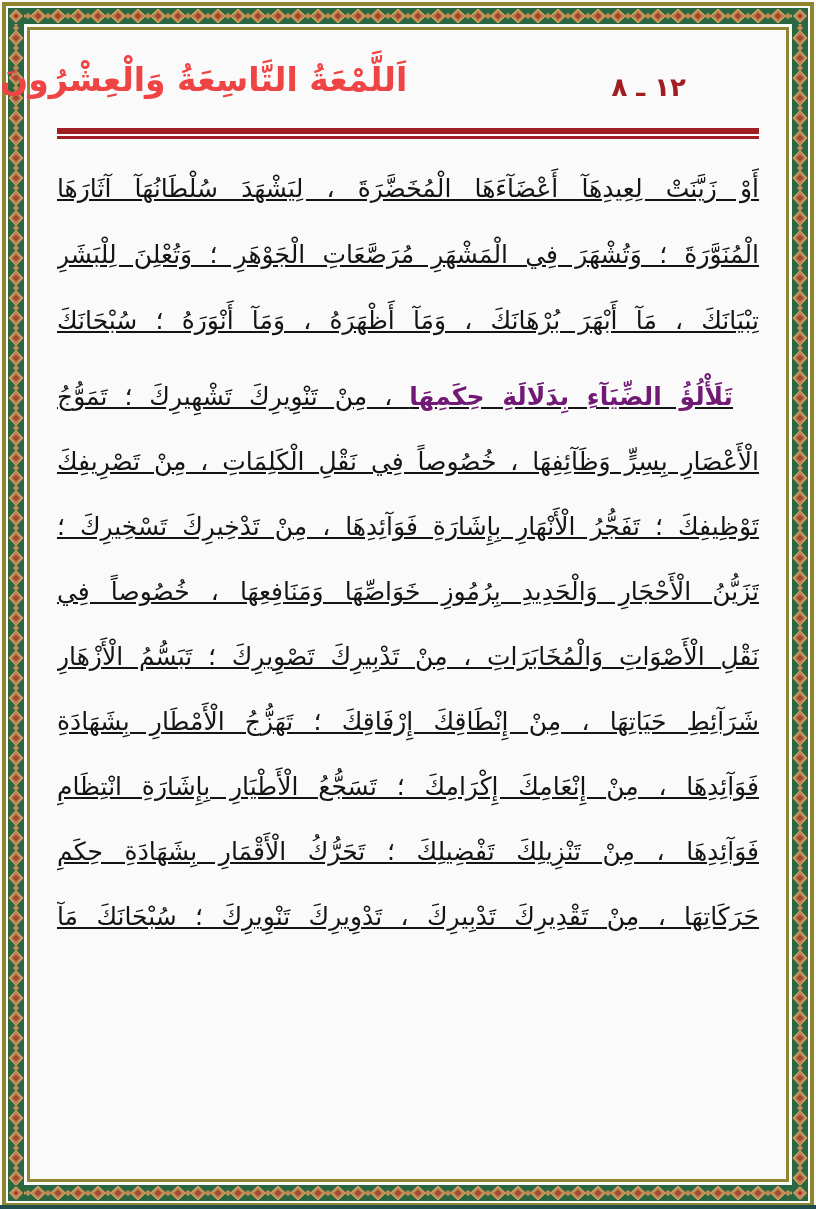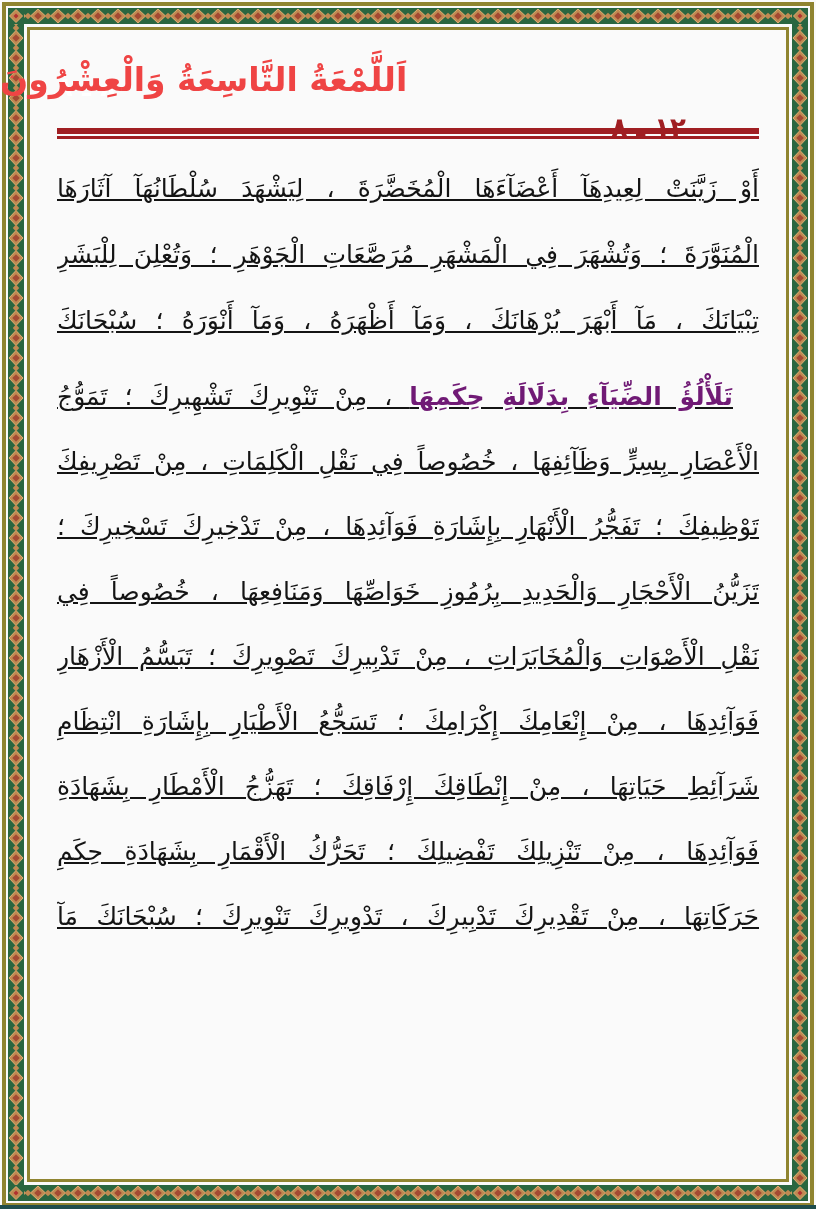--- a/index.html
+++ b/index.html
@@ -25,21 +25,21 @@
   .corner-br{right:8px;bottom:8px;}
   .bottom-edge{position:absolute;left:0;bottom:0;width:816px;height:4px;background:#1E4D4B;}
 
   
   .ghost-num{
     position:absolute;left:57px;top:72px;
     color:#FFFFFF;font-weight:bold;font-size:26px;direction:rtl;
   }
   .page-num{
     position:absolute;right:130px;top:72px;
-    color:#A01E22;font-weight:bold;font-size:26px;direction:rtl;margin-top:40px;
+    color:#A01E22;font-weight:bold;font-size:26px;direction:rtl;
   }
   .title{
     position:absolute;left:0;right:40px;top:60px;
     text-align:left;color:#ef4444;font-weight:bold;font-size:33px;direction:rtl;
   }
   .rule{position:absolute;left:57px;right:57px;top:128px;}
   .rule-thick{height:6px;background:#A01E22;}
   .rule-thin{height:3px;background:#A01E22;margin-top:2px;}
 
   
@@ -135,20 +135,20 @@
       <div class="line">أَوْ زَيَّنَتْ لِعِيدِهَآ أَعْضَآءَهَا الْمُخَضَّرَةَ ، لِيَشْهَدَ سُلْطَانُهَآ آثَارَهَا</div>
       <div class="line">الْمُنَوَّرَةَ ؛ وَتُشْهَرَ فِي الْمَشْهَرِ مُرَصَّعَاتِ الْجَوْهَرِ ؛ وَتُعْلِنَ لِلْبَشَرِ</div>
       <div class="line">تِبْيَانَكَ ، مَآ أَبْهَرَ بُرْهَانَكَ ، وَمَآ أَظْهَرَهُ ، وَمَآ أَنْوَرَهُ ؛ سُبْحَانَكَ</div>
     </div>
     <div class="para2">
       <div class="line indent"><span class="red">تَلَأْلُؤُ الضِّيَآءِ بِدَلَالَةِ حِكَمِهَا</span><span> ، مِنْ تَنْوِيرِكَ تَشْهِيرِكَ ؛ تَمَوُّجُ</span></div>
       <div class="line">الْأَعْصَارِ بِسِرٍّ وَظَآئِفِهَا ، خُصُوصاً فِي نَقْلِ الْكَلِمَاتِ ، مِنْ تَصْرِيفِكَ</div>
       <div class="line">تَوْظِيفِكَ ؛ تَفَجُّرُ الْأَنْهَارِ بِإِشَارَةِ فَوَآئِدِهَا ، مِنْ تَدْخِيرِكَ تَسْخِيرِكَ ؛</div>
       <div class="line">تَزَيُّنُ الْأَحْجَارِ وَالْحَدِيدِ بِرُمُوزِ خَوَاصِّهَا وَمَنَافِعِهَا ، خُصُوصاً فِي</div>
       <div class="line">نَقْلِ الْأَصْوَاتِ وَالْمُخَابَرَاتِ ، مِنْ تَدْبِيرِكَ تَصْوِيرِكَ ؛ تَبَسُّمُ الْأَزْهَارِ</div>
+      <div class="line">شَرَآئِطِ حَيَاتِهَا ، مِنْ إِنْطَاقِكَ إِرْفَاقِكَ ؛ تَهَزُّجُ الْأَمْطَارِ بِشَهَادَةِ</div>
       <div class="line">فَوَآئِدِهَا ، مِنْ إِنْعَامِكَ إِكْرَامِكَ ؛ تَسَجُّعُ الْأَطْيَارِ بِإِشَارَةِ انْتِظَامِ</div>
-      <div class="line">شَرَآئِطِ حَيَاتِهَا ، مِنْ إِنْطَاقِكَ إِرْفَاقِكَ ؛ تَهَزُّجُ الْأَمْطَارِ بِشَهَادَةِ</div>
       <div class="line">فَوَآئِدِهَا ، مِنْ تَنْزِيلِكَ تَفْضِيلِكَ ؛ تَحَرُّكُ الْأَقْمَارِ بِشَهَادَةِ حِكَمِ</div>
       <div class="line">حَرَكَاتِهَا ، مِنْ تَقْدِيرِكَ تَدْبِيرِكَ ، تَدْوِيرِكَ تَنْوِيرِكَ ؛ سُبْحَانَكَ مَآ</div>
     </div>
   </div>
 
 </div>
 
 </body></html>

